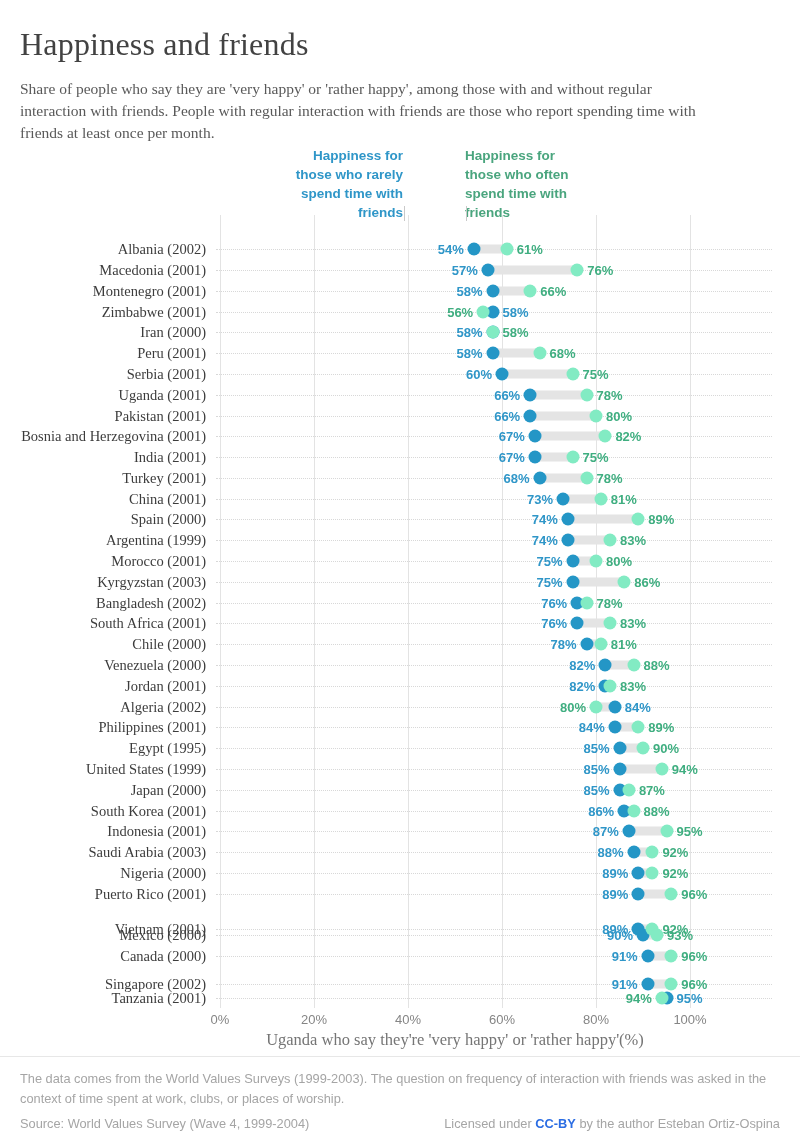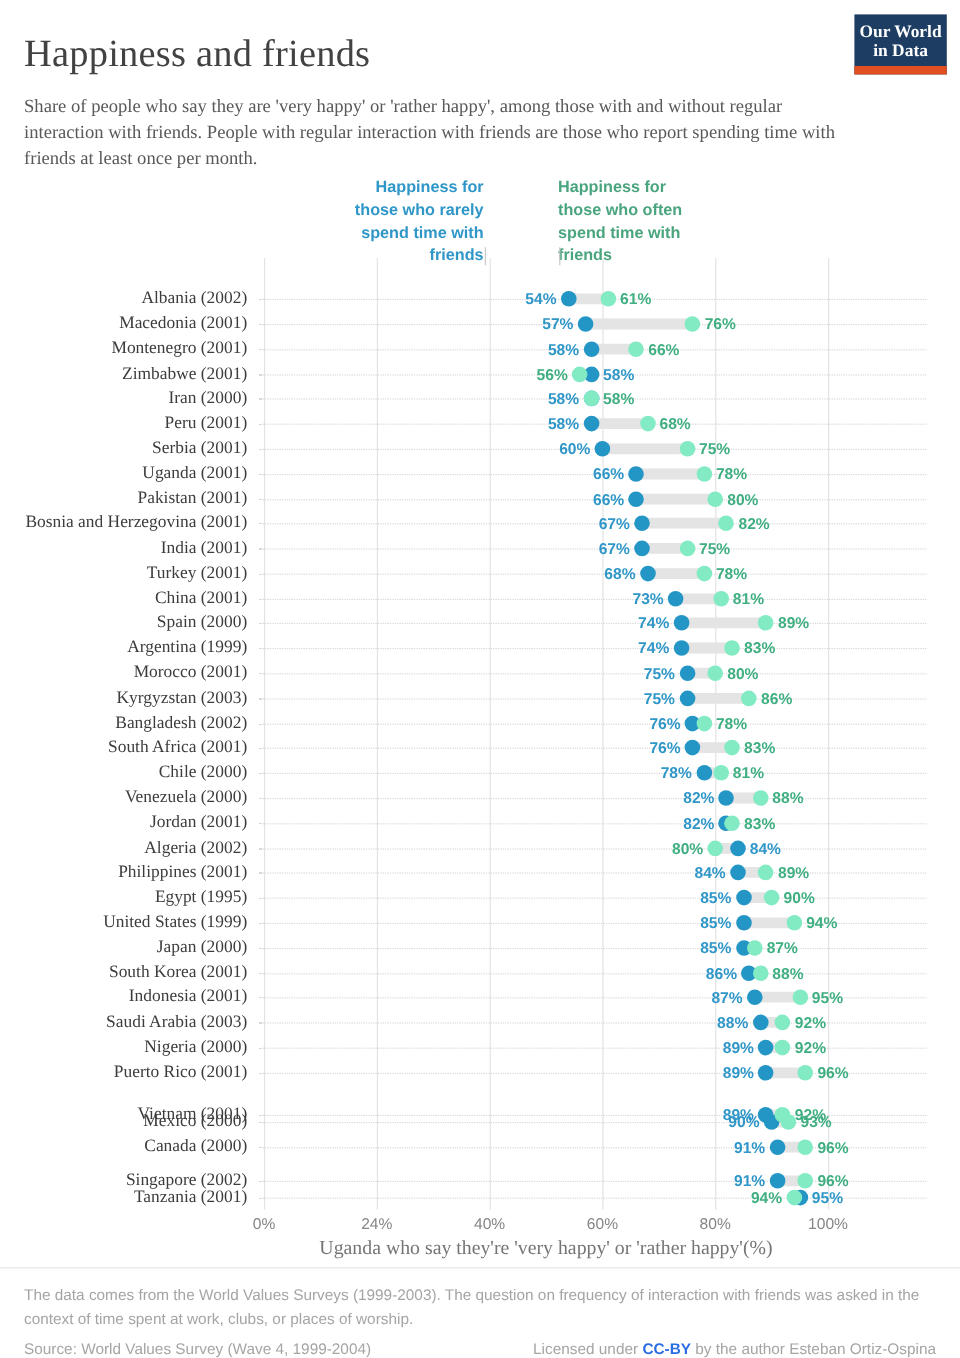--- a/index.html
+++ b/index.html
@@ -42,43 +42,38 @@
           font-size:12.8px;line-height:1.55;color:#a5a5a5;}
   .footer p{margin:0;}
   .foot-row{display:flex;justify-content:space-between;margin-top:5px;}
   .foot-row a{color:var(--link,#2b6de3);font-weight:700;text-decoration:none;}
 </style>
 </head>
 <body>
 
 <div class="page">
   <h1 class="title">Happiness and friends</h1>
-  <div class="logo">
-    <div class="logo-text">Our World
-in Data</div>
-    <div class="logo-stripe"></div>
-  </div>
   <p class="subtitle">Share of people who say they are 'very happy' or 'rather happy', among those with and without regular interaction with friends. People with regular interaction with friends are those who report spending time with friends at least once per month.</p>
 
   <div class="legend rarely">Happiness for
 those who rarely
 spend time with
 friends</div>
   <div class="legend often">Happiness for
 those who often
 spend time with
 friends</div>
   <div class="legend-tick" style="left:404px"></div>
   <div class="legend-tick" style="left:466px"></div>
 
   <div class="chart-body">
       <div class="grid-line" style="left: 220px;"></div>
       <div class="x-tick" style="left: 220px;">0%</div>
       <div class="grid-line" style="left: 314px;"></div>
-      <div class="x-tick" style="left: 314px;">24%</div>
+      <div class="x-tick" style="left: 314px;">20%</div>
       <div class="grid-line" style="left: 408px;"></div>
       <div class="x-tick" style="left: 408px;">40%</div>
       <div class="grid-line" style="left: 502px;"></div>
       <div class="x-tick" style="left: 502px;">60%</div>
       <div class="grid-line" style="left: 596px;"></div>
       <div class="x-tick" style="left: 596px;">80%</div>
       <div class="grid-line" style="left: 690px;"></div>
       <div class="x-tick" style="left: 690px;">100%</div>
       <div class="row" style="top: 20.79px;">
         <div class="country">Albania (2002)</div>

